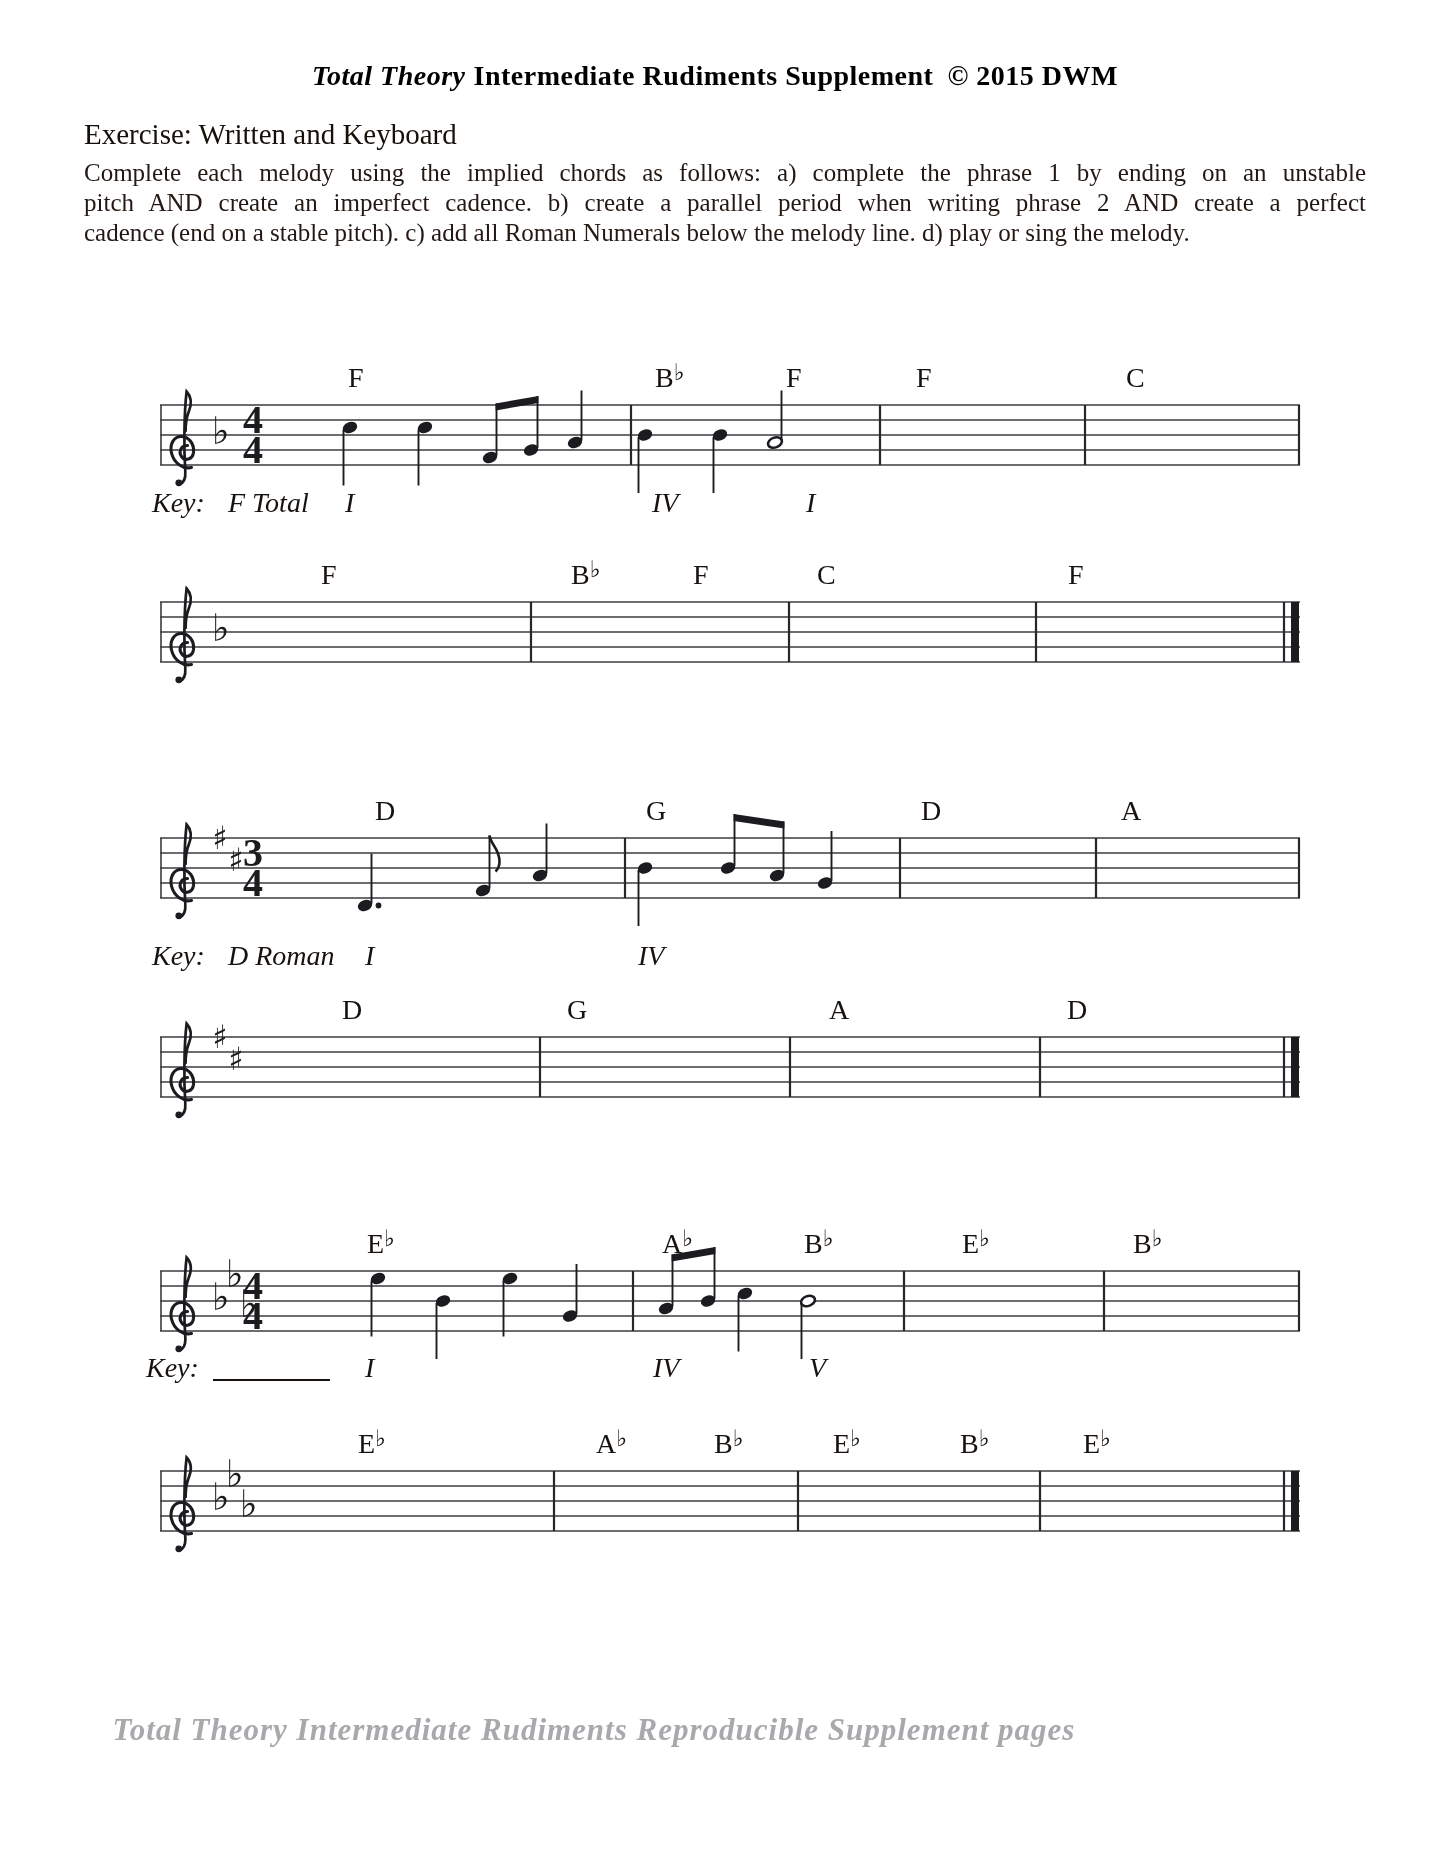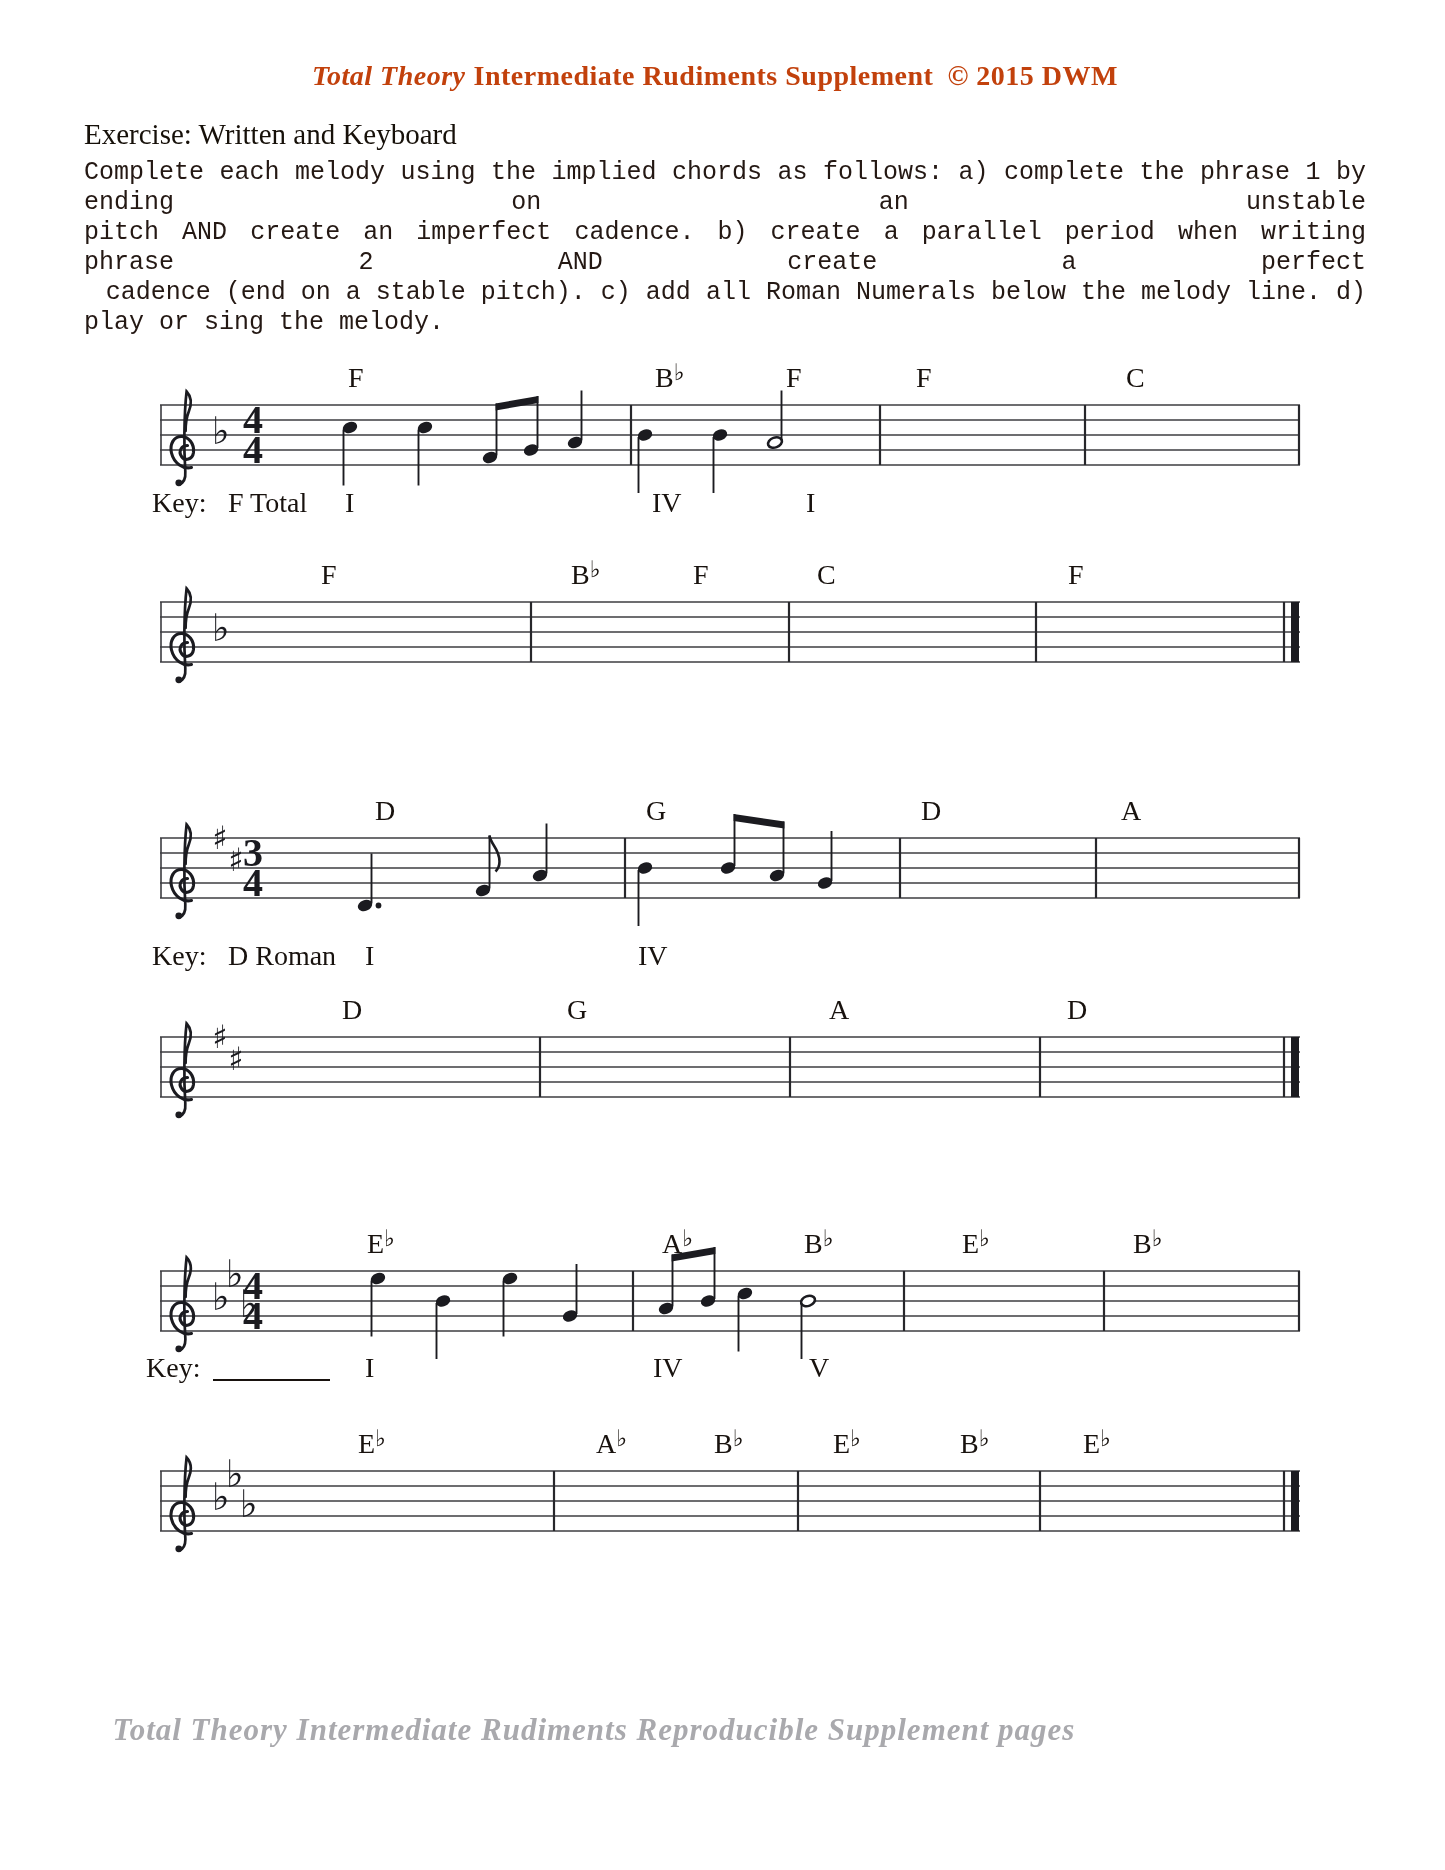--- a/index.html
+++ b/index.html
@@ -1,34 +1,34 @@
 <!DOCTYPE html>
 <html><head>
 <meta charset="utf-8">
 <style>
   html,body{margin:0;padding:0;background:#e8e8e8;}
   .page{position:relative;width:1445px;height:1870px;background:#ffffff;margin:0 auto;
         font-family:"Liberation Serif","DejaVu Serif",serif;overflow:hidden;}
   .hdr{position:absolute;left:40px;top:60px;width:1350px;text-align:center;
-       font-size:28px;font-weight:bold;color:#c2410c;letter-spacing:.5px;}
+       font-size:28px;font-weight:bold;color:#000000;letter-spacing:.5px;}
   .hdr .it{font-style:italic;margin-right:8px;}
   .hdr .cp{margin-left:14px;}
   .ttl{position:absolute;left:84px;top:118px;font-size:29px;font-weight:normal;color:#161009;}
   .para{position:absolute;left:84px;top:158px;width:1282px;font-size:25px;line-height:30px;color:#241813;}
-  .pline{text-align:justify;text-align-last:justify;font-family:Liberation Mono, monospace;}
+  .pline{text-align:justify;text-align-last:justify;}
   .pline.last{text-align:right;text-align-last:left;}
   svg.system{position:absolute;left:150px;overflow:visible;color:#1b1b20;}
   .sline{stroke:#3c3c40;stroke-width:1.6;}
   .bline{stroke:#27272b;stroke-width:2.2;}
   .stem{stroke:currentColor;stroke-width:1.9;}
   .acc{font-family:"DejaVu Sans",sans-serif;fill:currentColor;}
   .tsig{font-family:"Liberation Serif","DejaVu Serif",serif;font-weight:bold;font-size:40px;fill:currentColor;}
   .chord{font-family:"Liberation Serif","DejaVu Serif",serif;font-size:28px;fill:#18120e;}
   .chordacc{font-family:"DejaVu Sans",sans-serif;font-size:23px;}
-  .krow{position:absolute;left:0;width:1445px;height:34px;font-size:28px;color:#18120e;}
+  .krow{position:absolute;left:0;width:1445px;height:34px;font-size:28px;color:#18120e;font-style:italic;}
   .krow span{position:absolute;white-space:nowrap;}
   .blankline{position:absolute;width:117px;height:27px;border-bottom:2px solid #18120e;}
   .ftr{position:absolute;left:0;top:1712px;width:1188px;text-align:center;
        font-size:31px;font-weight:bold;font-style:italic;color:#a9a9ad;letter-spacing:1px;}
   .pnum{position:absolute;left:0;top:1782px;width:1445px;text-align:center;
         font-family:"Liberation Sans","DejaVu Sans",sans-serif;font-size:25px;color:#222;}
   .defs-holder{position:absolute;width:0;height:0;overflow:hidden;}
 </style>
 </head>
 <body>

